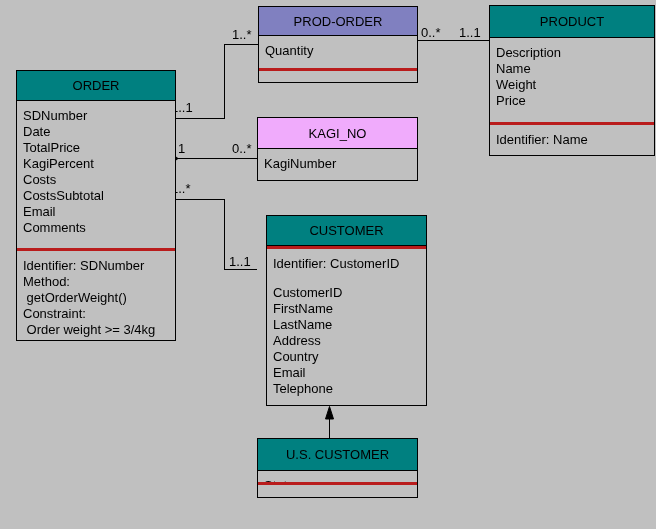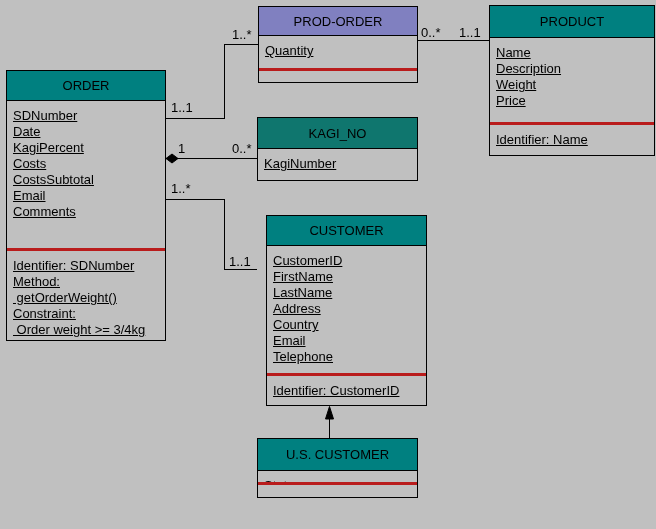--- a/index.html
+++ b/index.html
@@ -14,25 +14,25 @@
     position:absolute; border:1px solid #000; background:#c0c0c0;
     display:flex; flex-direction:column;
   }
   .hdr {
     border-bottom:1px solid #000; font-size:13px;
     display:flex; align-items:center; justify-content:center;
     flex:0 0 auto;
   }
   .hdr-teal   { background:#008080; }
   .hdr-purple { background:#8080c0; }
-  .hdr-yellow { background:#0f766e; }
+  .hdr-yellow { background:#f0abfc; }
   .sec { font-size:13px; padding:7px 4px 0 6px; overflow:hidden; }
   .grow { flex:1 1 auto; }
   .bt { border-top:3px solid #b91c1c; flex:0 0 auto; }
-  .ln { line-height:16px; white-space:pre;text-decoration:underline; }
+  .ln { line-height:16px; white-space:pre; }
   .mult { position:absolute; font-size:13px; line-height:13px; }
   svg.wires { position:absolute; left:0; top:0; }
   .wire { fill:none; stroke:#000; stroke-width:1; shape-rendering:crispEdges; }
   .solid { fill:#000; stroke:#000; stroke-width:1; }
 </style>
 </head>
 <body>
 
 <div class="canvas">
 
@@ -48,25 +48,26 @@
 
   <span class="mult" style="left:171px; top:101px">1..1</span>
   <span class="mult" style="left:232px; top:28px">1..*</span>
   <span class="mult" style="left:178px; top:142px">1</span>
   <span class="mult" style="left:232px; top:142px">0..*</span>
   <span class="mult" style="left:171px; top:182px">1..*</span>
   <span class="mult" style="left:229px; top:255px">1..1</span>
   <span class="mult" style="left:421px; top:26px">0..*</span>
   <span class="mult" style="left:459px; top:26px">1..1</span>
 
-  <div class="entity" style="left:6px; top:70px; width:160px; height:271px">
+  <div class="entity" style="left:16px; top:70px; width:160px; height:271px">
     <div class="hdr hdr-teal" style="height:30px">ORDER</div>
     <div class="sec grow">
       <div class="ln">SDNumber</div>
       <div class="ln">Date</div>
+      <div class="ln">TotalPrice</div>
       <div class="ln">KagiPercent</div>
       <div class="ln">Costs</div>
       <div class="ln">CostsSubtotal</div>
       <div class="ln">Email</div>
       <div class="ln">Comments</div>
     </div>
     <div class="sec bt" style="height:92px">
       <div class="ln">Identifier: SDNumber</div>
       <div class="ln">Method:</div>
       <div class="ln"> getOrderWeight()</div>
@@ -79,50 +80,50 @@
     <div class="hdr hdr-purple" style="height:29px">PROD-ORDER</div>
     <div class="sec grow">
       <div class="ln">Quantity</div>
     </div>
     <div class="sec bt" style="height:14px"></div>
   </div>
 
   <div class="entity" style="left:489px; top:5px; width:166px; height:151px">
     <div class="hdr hdr-teal" style="height:32px">PRODUCT</div>
     <div class="sec grow">
+      <div class="ln">Description</div>
       <div class="ln">Name</div>
-      <div class="ln">Description</div>
       <div class="ln">Weight</div>
       <div class="ln">Price</div>
     </div>
     <div class="sec bt" style="height:33px">
       <div class="ln">Identifier: Name</div>
     </div>
   </div>
 
   <div class="entity" style="left:257px; top:117px; width:161px; height:64px">
     <div class="hdr hdr-yellow" style="height:31px">KAGI_NO</div>
     <div class="sec grow">
       <div class="ln">KagiNumber</div>
     </div>
   </div>
 
   <div class="entity" style="left:266px; top:215px; width:161px; height:191px">
     <div class="hdr hdr-teal" style="height:30px">CUSTOMER</div>
+    <div class="sec bt" style="height:32px">
+      <div class="ln">Identifier: CustomerID</div>
+    </div>
     <div class="sec grow">
       <div class="ln">CustomerID</div>
       <div class="ln">FirstName</div>
       <div class="ln">LastName</div>
       <div class="ln">Address</div>
       <div class="ln">Country</div>
       <div class="ln">Email</div>
       <div class="ln">Telephone</div>
-    </div>
-    <div class="sec bt" style="height:32px">
-      <div class="ln">Identifier: CustomerID</div>
     </div>
   </div>
 
   <div class="entity" style="left:257px; top:438px; width:161px; height:60px">
     <div class="hdr hdr-teal" style="height:32px">U.S. CUSTOMER</div>
     <div class="sec grow">
       <div class="ln">State</div>
     </div>
     <div class="sec bt" style="height:15px"></div>
   </div>

